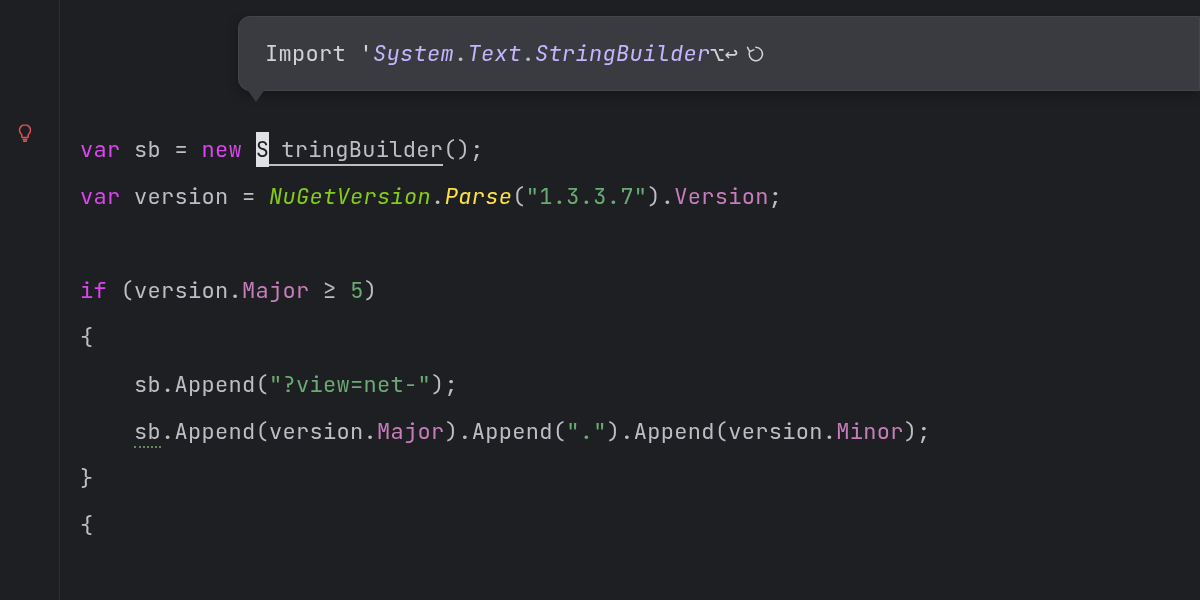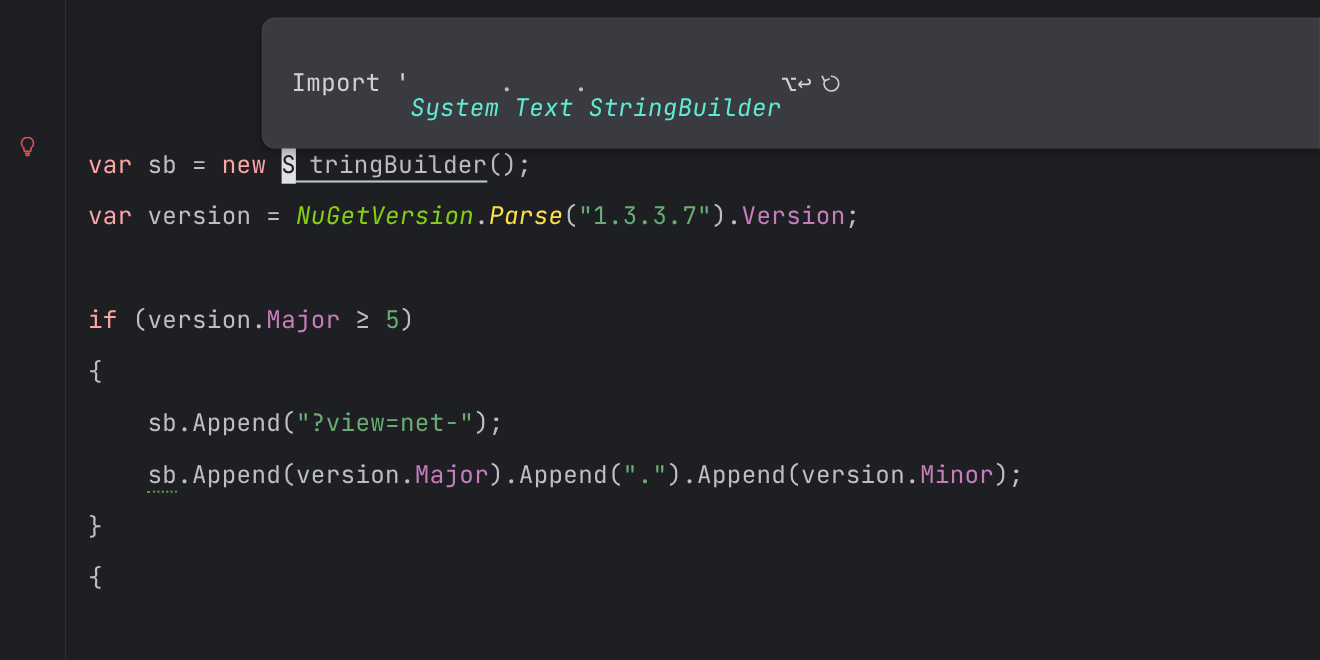--- a/index.html
+++ b/index.html
@@ -63,30 +63,30 @@
       position: absolute;
       left: 246px;
       top: 88px;
       width: 0;
       height: 0;
       border-left: 10px solid transparent;
       border-right: 10px solid transparent;
       border-top: 14px solid #393b40;
       z-index: 11;
     }
-    .k { color: #fca5a5; }
+    .k { color: #d946ef; }
     .ident { color: #bcbec4; }
     .punct { color: #bcbec4; }
     .type { color: #84cc16; font-style: italic; }
     .method { color: #fde047; font-style: italic; }
     .string { color: #6aab73; }
     .num { color: #6aab73; }
     .prop { color: #c77dbb; }
     .tt-text { color: #d0d2d7; }
-    .tt-type { color: #5eead4; font-style: italic; margin-top: 44px; }
+    .tt-type { color: #c4b5fd; font-style: italic; }
     .tt-ns { color: #bcbec4; }
     .underline-caret {
       border-bottom: 2px solid #bcbec4;
       padding-left: 12px;
     }
     .cursor-char {
       background: #dfe1e5;
       color: #1e1f22;
       padding: 3px 0;
     }

